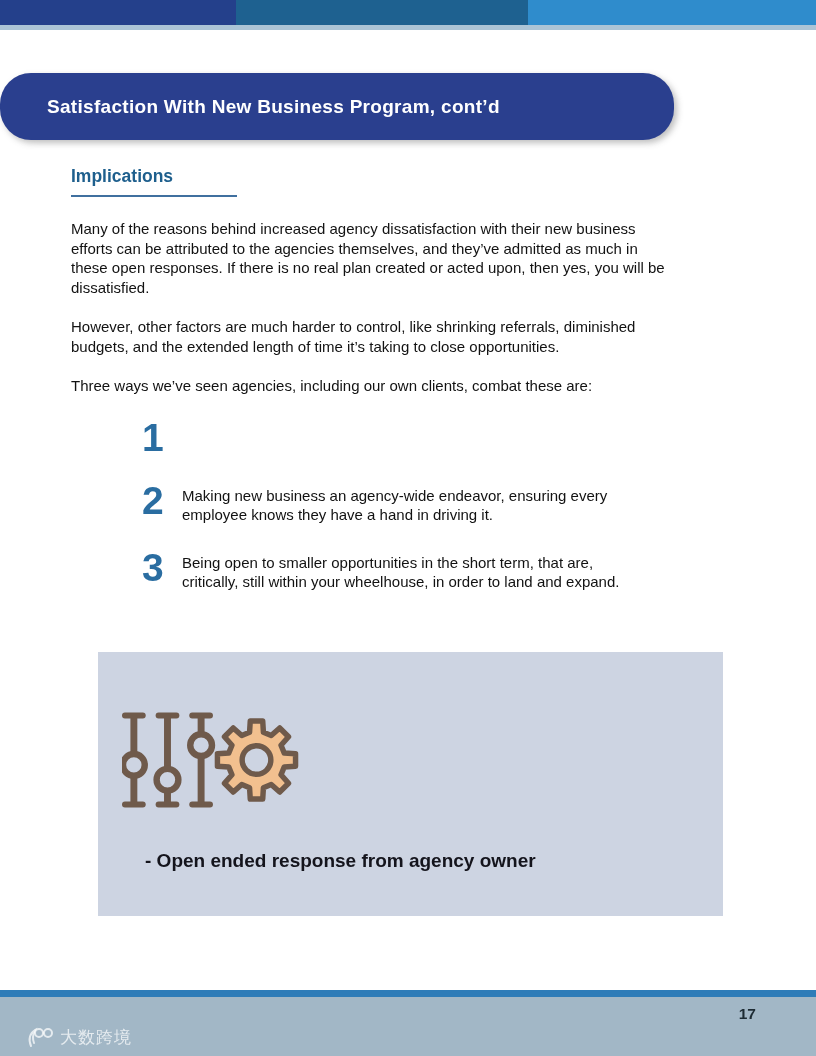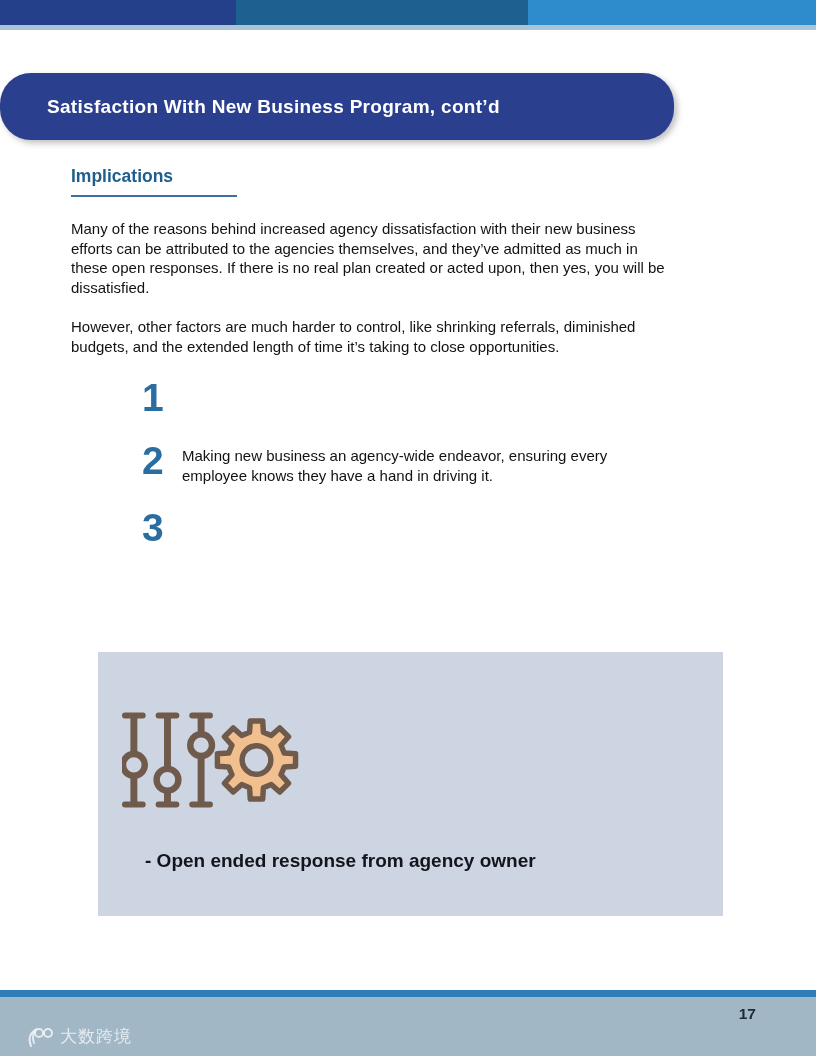--- a/index.html
+++ b/index.html
@@ -41,21 +41,21 @@
     position:absolute;left:224px;top:44px;width:420px;
     font-size:19.5px;line-height:26px;font-weight:700;color:#14141c;white-space:pre-line;
   }
   .attribution{position:absolute;left:47px;top:198px;font-size:19px;font-weight:700;color:#14141c;}
 
   
   .footer-bar{position:absolute;top:990px;left:0;width:816px;height:7px;background:#2e7cb8;}
   .footer{position:absolute;top:997px;left:0;width:816px;height:59px;background:#a2b7c6;}
   .page-num{position:absolute;top:8px;right:60px;font-size:15.5px;color:#1d2b33;font-weight:bold;}
   .watermark{
-    position:absolute;left:25px;top:28px;display:flex;align-items:flex-start;gap:5px;
+    position:absolute;left:25px;top:28px;display:flex;align-items:center;gap:5px;
     color:rgba(255,255,255,.72);font-size:17px;letter-spacing:1px;
   }
 </style>
 </head>
 <body>
 
 <div class="topbar">
   <div class="seg1"></div>
   <div class="seg2"></div>
   <div class="seg3"></div>
@@ -69,32 +69,35 @@
 <div class="content">
   <h2 class="implications">Implications</h2>
   <div class="underline"></div>
 
   <p class="body-p">Many of the reasons behind increased agency dissatisfaction with their new business
 efforts can be attributed to the agencies themselves, and they’ve admitted as much in
 these open responses. If there is no real plan created or acted upon, then yes, you will be
 dissatisfied.</p>
   <p class="body-p">However, other factors are much harder to control, like shrinking referrals, diminished
 budgets, and the extended length of time it’s taking to close opportunities.</p>
+  <p class="body-p">Three ways we’ve seen agencies, including our own clients, combat these are:</p>
 
   <div class="list">
     <div class="list-item">
       <div class="list-num">1</div>
     </div>
     <div class="list-item">
       <div class="list-num">2</div>
       <div class="list-text">Making new business an agency-wide endeavor, ensuring every
 employee knows they have a hand in driving it.</div>
     </div>
     <div class="list-item">
       <div class="list-num">3</div>
+      <div class="list-text">Being open to smaller opportunities in the short term, that are,
+critically, still within your wheelhouse, in order to land and expand.</div>
     </div>
   </div>
 </div>
 
 <div class="quote-box">
   <svg class="quote-icon" viewBox="0 0 180 100" xmlns="http://www.w3.org/2000/svg">
 
     <rect x="0" y="2" width="24" height="6" rx="3" fill="#6f5a4b"></rect>
     <rect x="0" y="92" width="24" height="6" rx="3" fill="#6f5a4b"></rect>
     <rect x="8.5" y="5" width="7" height="90" fill="#6f5a4b"></rect>

